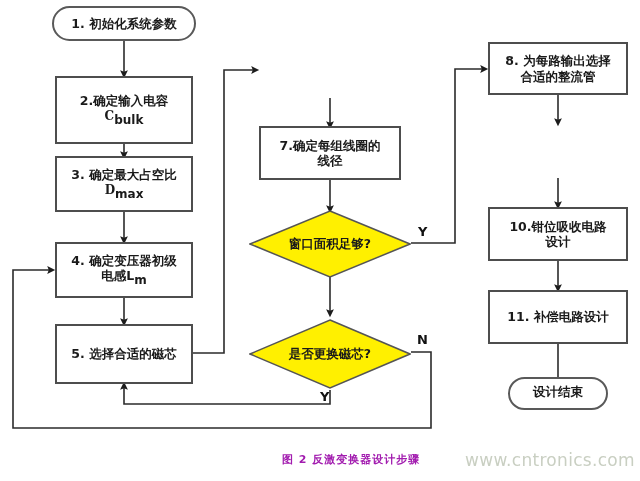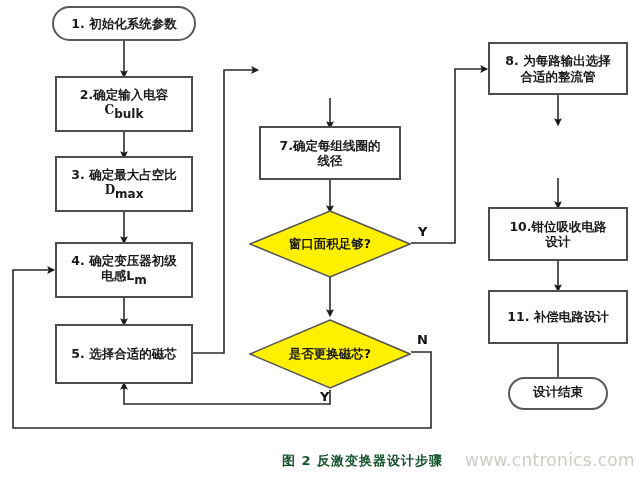--- a/index.html
+++ b/index.html
@@ -84,23 +84,23 @@
   .branch {
     position: absolute;
     font-family: "DejaVu Sans", "Liberation Sans", sans-serif;
     font-size: 13px;
     font-weight: bold;
     color: #111111;
   }
   
   .caption {
     position: absolute;
-    font-size: 13px;
-    font-weight: bold;
-    color: #14532d;
+    font-size: 11px;
+    font-weight: bold;
+    color: #a21caf;
     letter-spacing: 1px;
     white-space: nowrap;
   }
   .watermark {
     position: absolute;
     font-size: 17px;
     font-weight: normal;
     color: #c9cfc2;
     white-space: nowrap;
     letter-spacing: 0.3px;
@@ -148,21 +148,21 @@
       <line x1="558" y1="261" x2="558" y2="288" marker-end="url(#ah)"></line>
 
       <line x1="558" y1="344" x2="558" y2="382" marker-end="url(#ah)"></line>
     </g>
   </svg>
 
   <div class="node term" style="left:52px; top:6px; width:144px; height:35px;">
     <span>1. 初始化系统参数</span>
   </div>
 
-  <div class="node proc" style="left:55px; top:76px; width:138px; height:56px; flex-direction:column;">
+  <div class="node proc" style="left:55px; top:76px; width:138px; height:68px; flex-direction:column;">
     <span>2.确定输入电容</span>
     <span>
       <span class="var">C</span><span class="sub">bulk</span>
     </span>
   </div>
 
   <div class="node proc" style="left:55px; top:156px; width:138px; height:56px; flex-direction:column;">
     <span>3. 确定最大占空比</span>
     <span>
       <span class="var">D</span><span class="sub">max</span>

